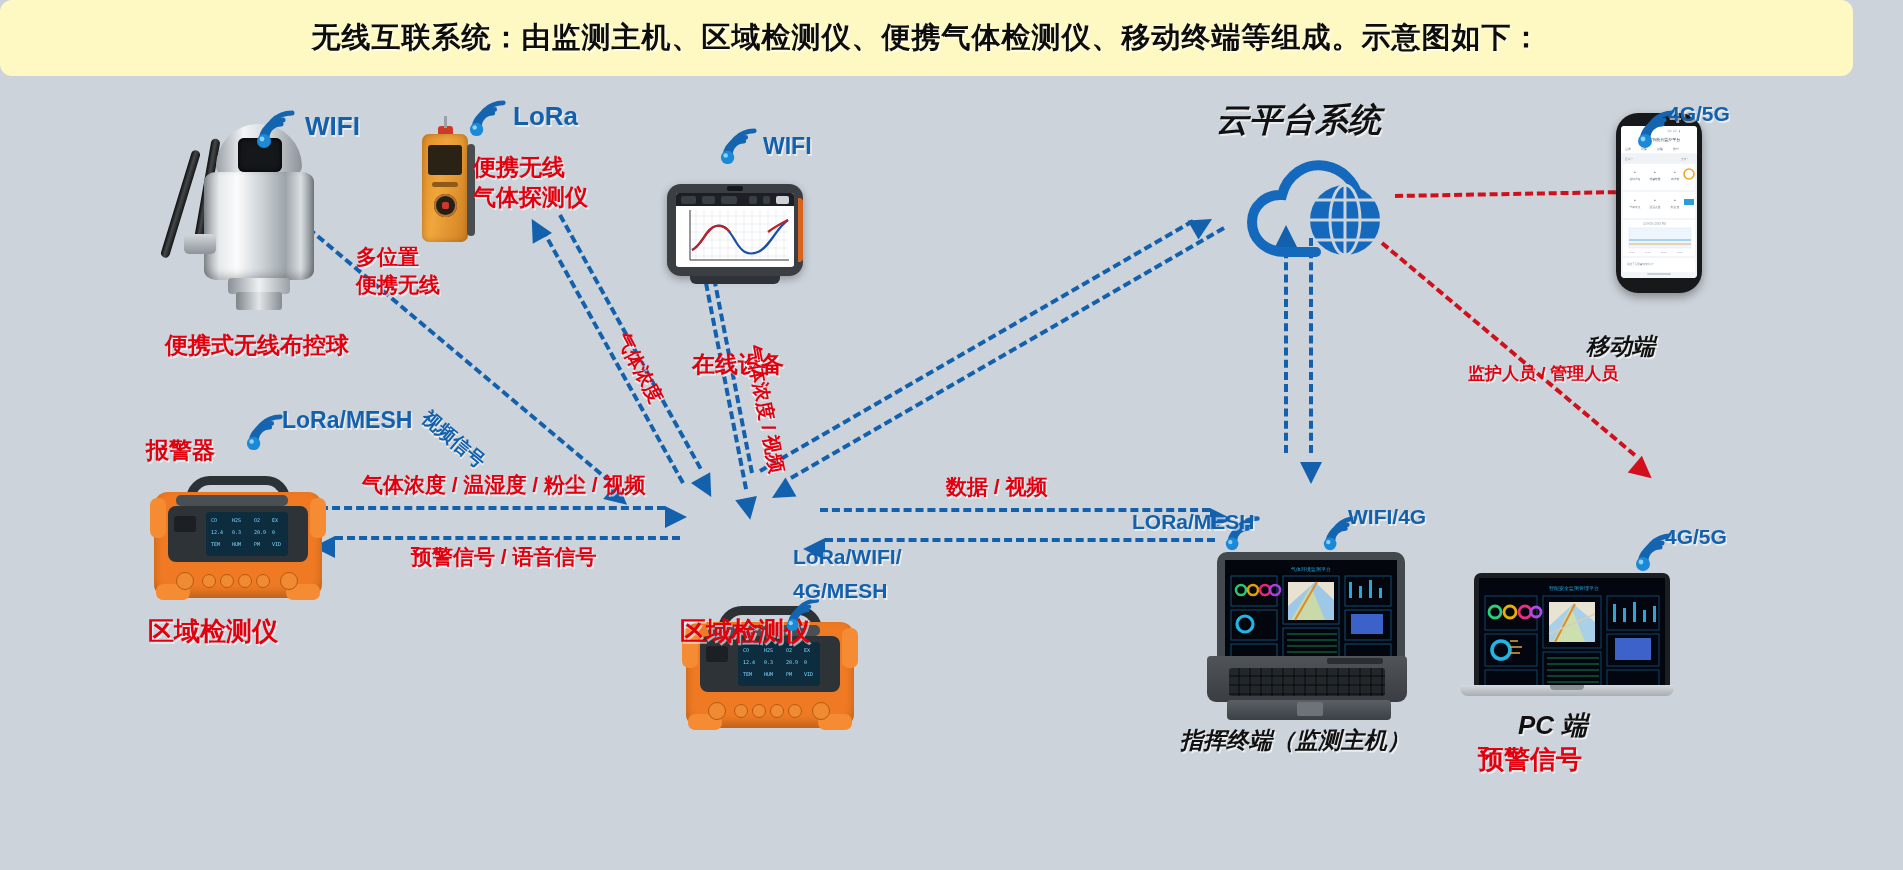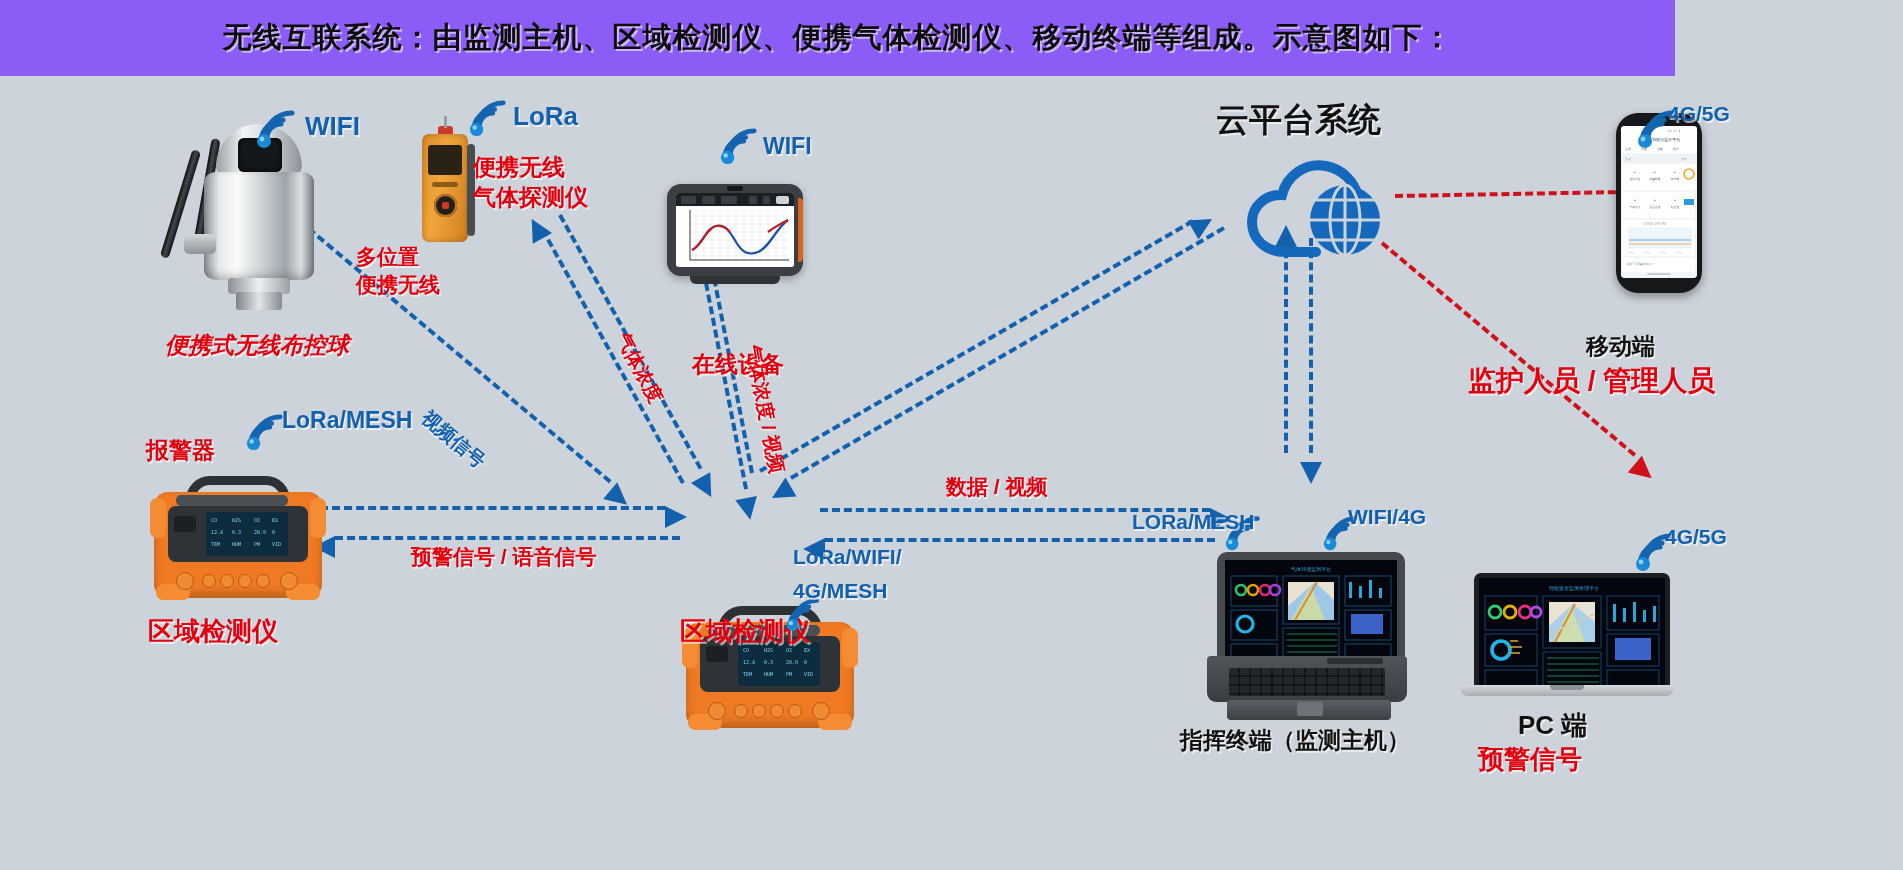--- a/index.html
+++ b/index.html
@@ -1,34 +1,34 @@
 <!DOCTYPE html>
 <html><head>
 <meta charset="utf-8">
 <style>
   html,body{margin:0;padding:0;background:#ccd3da;}
   body{width:1903px;height:870px;position:relative;overflow:hidden;
        font-family:"Liberation Sans","DejaVu Sans",sans-serif;}
 
   
-  .header{position:absolute;left:0;top:0;width:1675px;height:76px;
-          background:#8b5cf6;display:flex;align-items:center;justify-content:center;}
+  .header{position:absolute;left:0;top:0;width:1853px;height:76px;
+          background:#fef9c3;display:flex;align-items:center;justify-content:center;border-radius:12px;}
   .header-title{color:#0d0d0d;font-size:29px;font-weight:bold;letter-spacing:1px;
                 text-shadow:2px 2px 0 rgba(255,255,255,.55);white-space:nowrap;}
 
   
   .canvas{position:absolute;left:0;top:76px;width:1903px;height:794px;background:#ccd3da;}
 
   .abs{position:absolute;}
 
   
   .lbl{position:absolute;white-space:nowrap;font-weight:bold;line-height:1.22;}
   .lbl-red{color:#e2000f;}
   .lbl-blue{color:#1360ad;}
-  .lbl-black{color:#111;}
+  .lbl-black{color:#111;font-style:italic;}
   .t28{font-size:26px;}
   .t24{font-size:23px;}
   .t22{font-size:21px;}
   .t20{font-size:19px;}
   .t34{font-size:33px;}
   .shadow-w{text-shadow:1.5px 1.5px 0 rgba(255,255,255,.6);}
 
   
   .wifi{position:absolute;}
   .wifi svg{display:block;}
@@ -175,21 +175,21 @@
         <path d="M6 24 A18 18 0 0 1 24 6" transform="translate(0,8)" opacity="0"></path>
       </g>
       <g fill="none" stroke="#1464b0" stroke-width="5" stroke-linecap="round">
         <path d="M14 30 A14 14 0 0 1 28 16"></path>
       </g>
       <circle cx="11" cy="33" r="7" fill="#1b8ad6"></circle>
       <circle cx="9" cy="31" r="2.4" fill="#8ed0f5"></circle>
     </svg>
   </div>
   <div class="lbl lbl-blue t28 shadow-w" style="left:305px;top:35px;">WIFI</div>
-  <div class="lbl lbl-red t24 shadow-w" style="left:165px;top:255px;font-style:italic;">便携式无线布控球</div>
+  <div class="lbl lbl-red t24 shadow-w" style="left:165px;top:255px;">便携式无线布控球</div>
 
   <div class="abs" style="left:416px;top:40px;width:70px;height:130px;">
     <div class="hgd-cap" style="left:22px;top:10px;width:15px;height:9px;"></div>
     <div class="hgd-probe" style="left:28px;top:0px;height:12px;"></div>
     <div class="hgd" style="position:absolute;left:6px;top:18px;width:46px;height:108px;">
       <div class="hgd-screen" style="left:6px;top:11px;width:34px;height:30px;"></div>
       <div class="abs" style="left:12px;top:60px;width:23px;height:23px;border-radius:50%;
                   background:#241f18;box-shadow:0 0 0 2px #b9742a inset;"></div>
       <div class="abs" style="left:20px;top:68px;width:7px;height:7px;background:#cf3a28;border-radius:2px;"></div>
       <div class="abs" style="left:10px;top:48px;width:26px;height:5px;background:#8e5a17;border-radius:3px;"></div>
@@ -363,20 +363,21 @@
       <circle cx="9" cy="31" r="2.4" fill="#8ed0f5"></circle>
     </svg>
   </div>
   <div class="lbl lbl-blue t22 shadow-w" style="left:793px;top:468px;">LoRa/WIFI/</div>
   <div class="lbl lbl-blue t22 shadow-w" style="left:793px;top:502px;">4G/MESH</div>
 
   <div class="lbl lbl-blue t20 shadow-w rot" style="left:432px;top:330px;transform:rotate(40deg);">视频信号</div>
   <div class="lbl lbl-red t20 shadow-w rot" style="left:632px;top:253px;transform:rotate(62deg);">气体浓度</div>
   <div class="lbl lbl-red t20 shadow-w rot" style="left:764px;top:267px;transform:rotate(79deg);">气体浓度 / 视频</div>
 
+  <div class="lbl lbl-red t22 shadow-w" style="left:362px;top:396px;">气体浓度 / 温湿度 / 粉尘 / 视频</div>
   <div class="lbl lbl-red t22 shadow-w" style="left:411px;top:468px;">预警信号 / 语音信号</div>
   <div class="lbl lbl-red t22 shadow-w" style="left:946px;top:398px;">数据 / 视频</div>
 
   <div class="lbl lbl-black t34 shadow-w" style="left:1216px;top:24px;">云平台系统</div>
   <div class="cloudwrap" style="left:1242px;top:72px;">
     <svg width="160" height="116" viewBox="0 0 160 116">
       <path d="M44 104 C22 104 10 90 10 74 C10 58 24 46 40 47 C45 27 64 14 84 18 C100 21 112 33 116 48" fill="none" stroke="#1569bd" stroke-width="10" stroke-linecap="round"></path>
       <path d="M44 104 H74" fill="none" stroke="#1569bd" stroke-width="10" stroke-linecap="round"></path>
       <circle cx="103" cy="72" r="35" fill="#1569bd"></circle>
       <g stroke="#ccd3da" stroke-width="3" fill="none">
@@ -533,21 +534,21 @@
         <path d="M8 34 A22 22 0 0 1 30 12"></path>
         <path d="M11 33 A28 28 0 0 1 39 5"></path>
         <path d="M14 30 A14 14 0 0 1 28 16"></path>
       </g>
       <circle cx="11" cy="33" r="7" fill="#1b8ad6"></circle>
       <circle cx="9" cy="31" r="2.4" fill="#8ed0f5"></circle>
     </svg>
   </div>
   <div class="lbl lbl-blue t22 shadow-w" style="left:1668px;top:25px;">4G/5G</div>
   <div class="lbl lbl-black t24 shadow-w" style="left:1586px;top:256px;">移动端</div>
-  <div class="lbl lbl-red t26 shadow-w" style="left:1468px;top:288px;font-size:28px;">监护人员 / 管理人员</div>
+  <div class="lbl lbl-red t26 shadow-w" style="left:1468px;top:288px;font-size:17px;">监护人员 / 管理人员</div>
 
   <div class="abs" style="left:1460px;top:497px;width:230px;height:135px;">
     <div class="lt-lid" style="position:absolute;left:14px;top:0;width:186px;height:112px;">
       <div class="lt-screen">
         <svg width="186" height="112" viewBox="0 0 186 112">
           <rect width="186" height="112" fill="#03060e"></rect>
           <text x="70" y="12" fill="#2aa7e0" font-size="5" font-family="monospace">智能安全监测管理平台</text>
           <g fill="none" stroke="#11446b" stroke-width="1">
             <rect x="6" y="18" width="52" height="34"></rect>
               <rect x="6" y="56" width="52" height="32"></rect>

